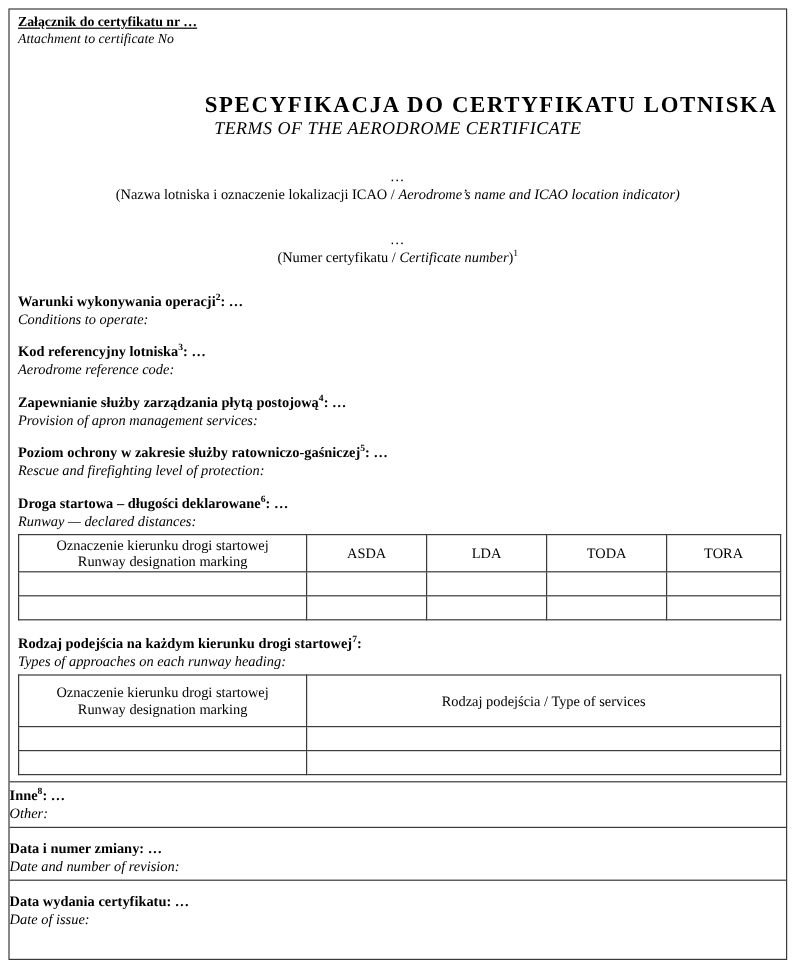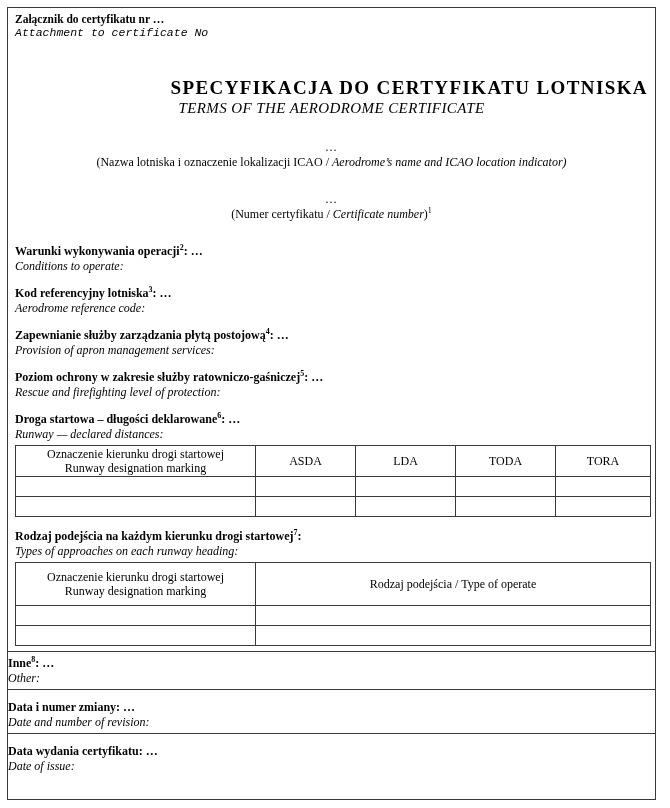--- a/index.html
+++ b/index.html
@@ -32,26 +32,26 @@
   }
 
   
   .attach {
     padding-top: 4px;
   }
   .attach .pl {
     font-weight: bold;
     font-size: 11.5px;
     line-height: 14px;
+    text-decoration: underline;
   }
   .attach .en {
     font-style: italic;
     font-size: 11.5px;
     line-height: 14px;
-    font-family: Liberation Mono, monospace;
   }
 
   .doc-title {
     text-align: right;
     font-weight: bold;
     font-size: 19px;
     letter-spacing: 1.4px;
     margin-top: 37px;
     line-height: 22px;
   }
@@ -237,21 +237,21 @@
       <colgroup>
         <col style="width:240px">
         <col style="width:395px">
       </colgroup>
       <tbody>
         <tr>
           <td class="hcell" style="height:42px">
             <span class="pl">Oznaczenie kierunku drogi startowej</span>
             <span class="en">Runway designation marking</span>
           </td>
-          <td class="hcell" style="height:42px"><span>Rodzaj podejścia / </span><span class="en" style="display:inline">Type of operate</span></td>
+          <td class="hcell" style="height:42px"><span>Rodzaj podejścia / </span><span class="en" style="display:inline">Type of services</span></td>
         </tr>
         <tr>
           <td class="blank"></td>
           <td class="blank"></td>
         </tr>
         <tr>
           <td class="blank"></td>
           <td class="blank"></td>
         </tr>
       </tbody>

